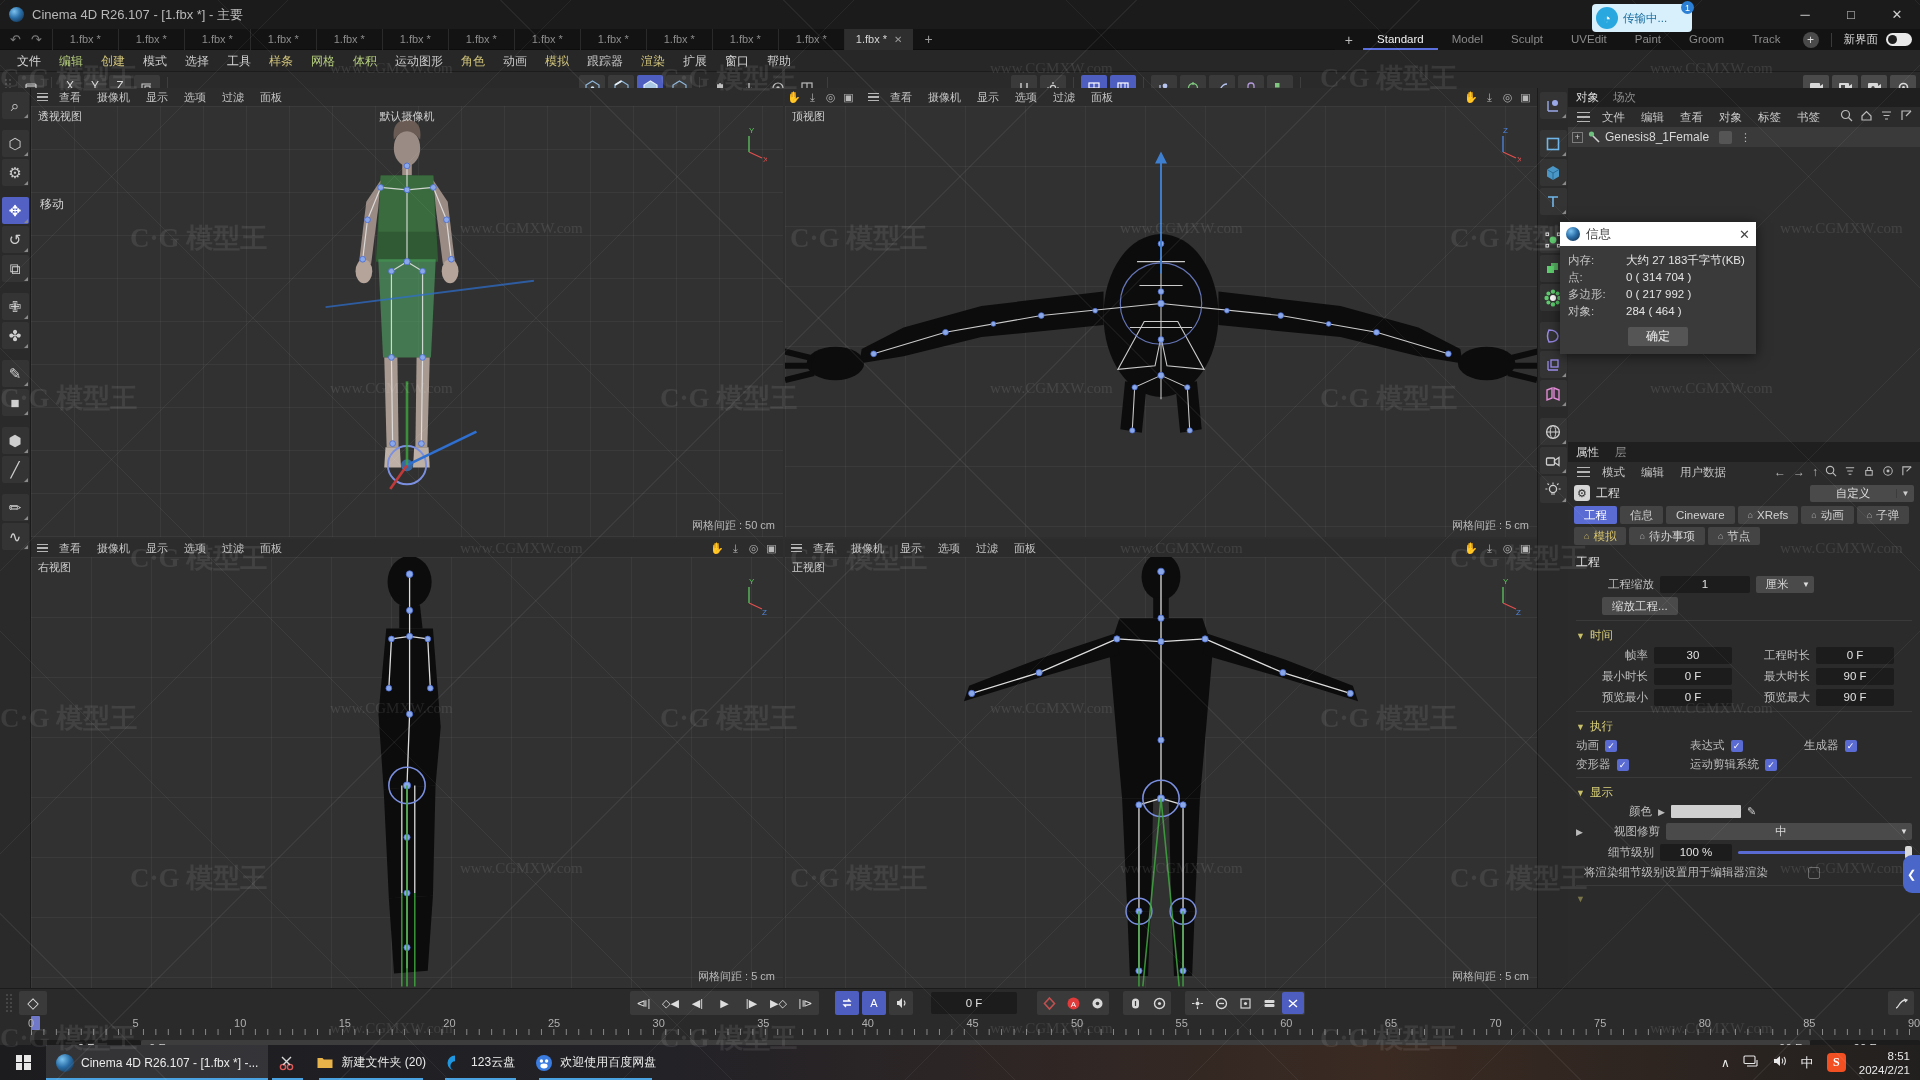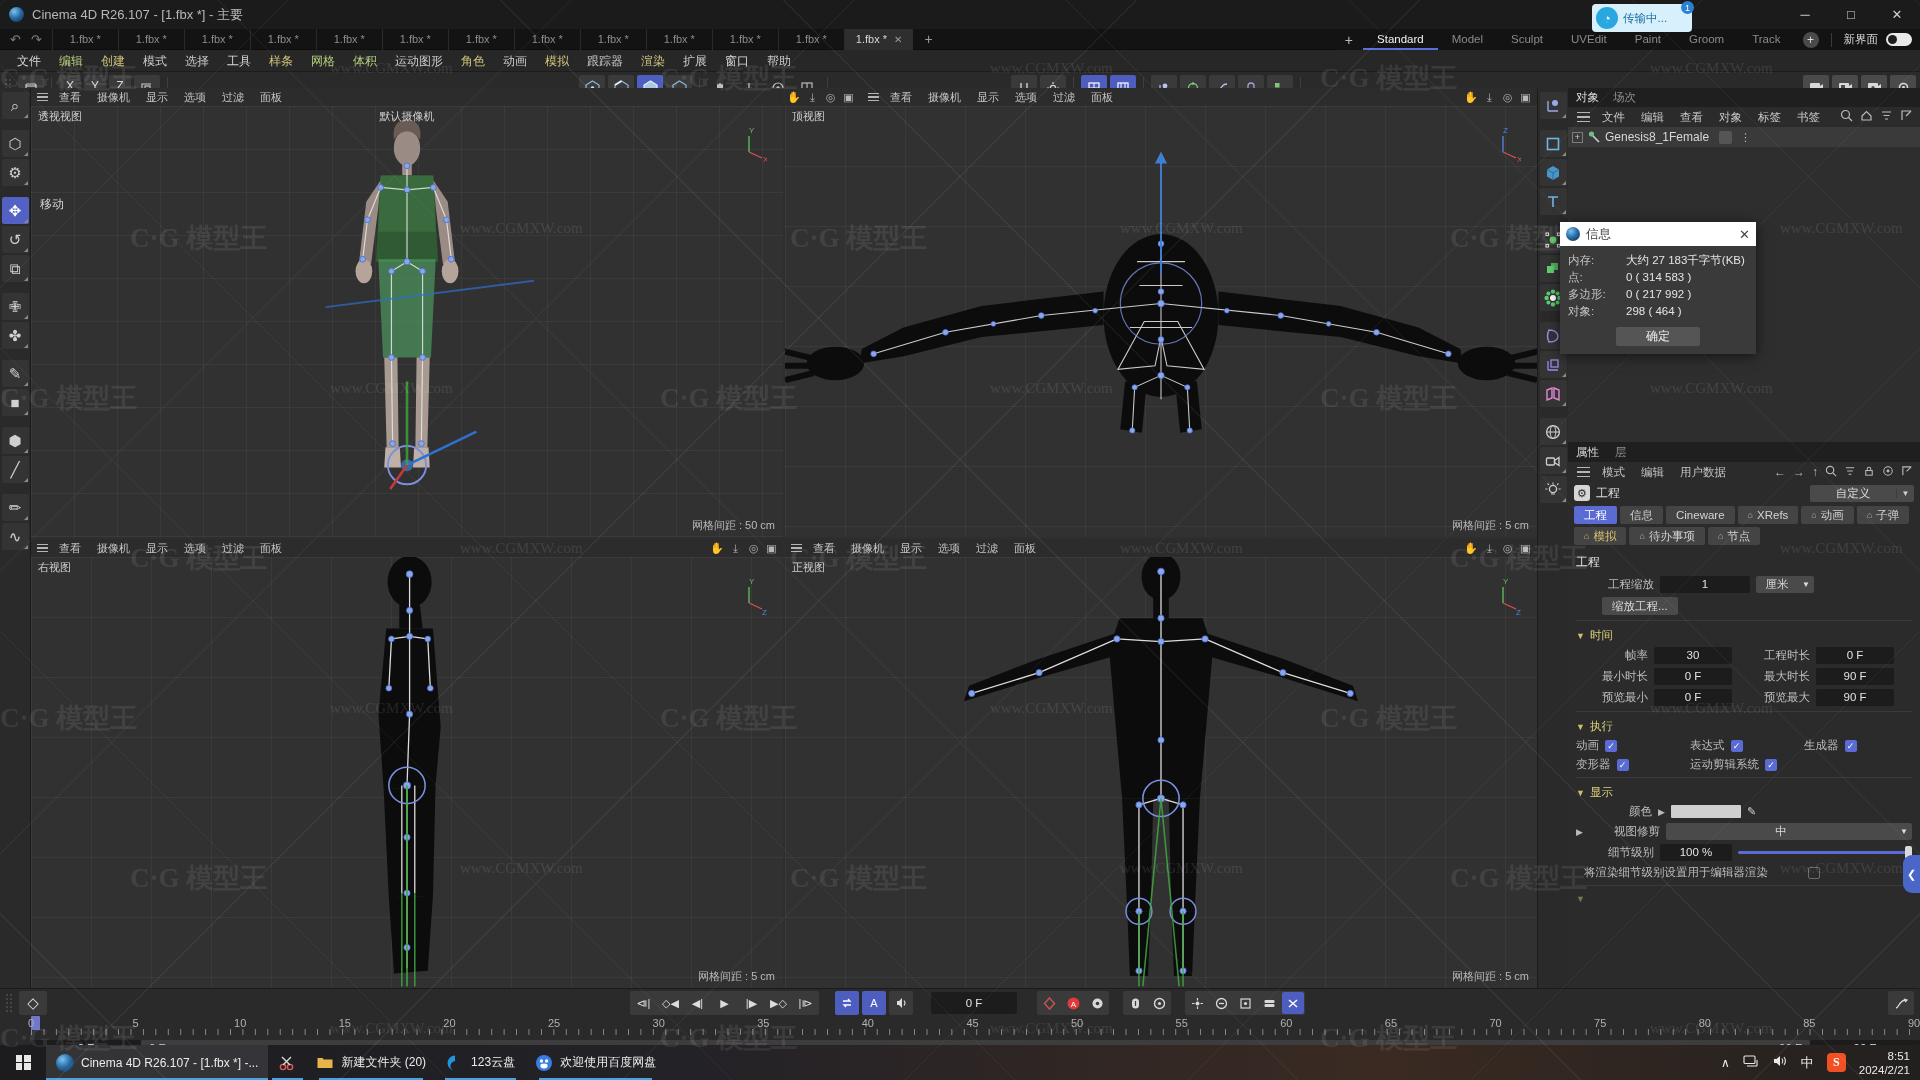--- a/index.html
+++ b/index.html
@@ -298,21 +298,21 @@
   .info-dlg .hd { height:24px; background:#fff; display:flex; align-items:center; padding:0 6px; gap:6px;}
   .info-dlg .hd .lg { width:14px; height:14px; border-radius:50%;
     background: radial-gradient(circle at 35% 30%, #7cc2ef 0%, #2a6fa8 45%, #10233a 100%); }
   .info-dlg .hd .t { font-size:12.5px; color:#3a3a3a; }
   .info-dlg .hd .x { margin-left:auto; font-size:13px; color:#444; }
   .info-dlg .bd { padding:6px 8px 8px; }
   .info-dlg .ir { display:flex; font-size:11.5px; line-height:17px; }
   .info-dlg .ir .k { width:58px; color:#c2c2c2; }
   .info-dlg .ir .v { color:#e4e4e4; }
   .info-dlg .okwrap { display:flex; justify-content:center; padding-top:7px; }
-  .info-dlg .ok { background:#555; border-radius:2px; width:84px; height:19px;
+  .info-dlg .ok { background:#555; border-radius:2px; width:60px; height:19px;
     display:flex; align-items:center; justify-content:center; font-size:12px; color:#eee; }
 
   
   .toast {
     position:absolute; left:1592px; top:4px; width:100px; height:28px;
     background:#d7f0fc; border-radius:4px; display:flex; align-items:center; gap:5px;
     padding-left:4px; z-index:61;
   }
   .toast .ic { width:22px; height:22px; border-radius:50%; background:#29a8e0;
     display:flex; align-items:center; justify-content:center; color:#fff; font-size:13px; }
@@ -1504,29 +1504,29 @@
       <span class="t">信息</span>
       <span class="x">✕</span>
     </div>
     <div class="bd" id="infobody">
         <div class="ir">
           <span class="k">内存:</span>
           <span class="v">大约 27 183千字节(KB)</span>
         </div>
         <div class="ir">
           <span class="k">点:</span>
-          <span class="v">0 ( 314 583 )</span>
+          <span class="v">0 ( 314 704 )</span>
         </div>
         <div class="ir">
           <span class="k">多边形:</span>
           <span class="v">0 ( 217 992 )</span>
         </div>
         <div class="ir">
           <span class="k">对象:</span>
-          <span class="v">298 ( 464 )</span>
+          <span class="v">284 ( 464 )</span>
         </div>
         <div class="okwrap">
           <div class="ok">确定</div>
         </div>
       </div>
   </div>
 
   <div class="taskbar">
     <div class="start">
       <div class="win">

